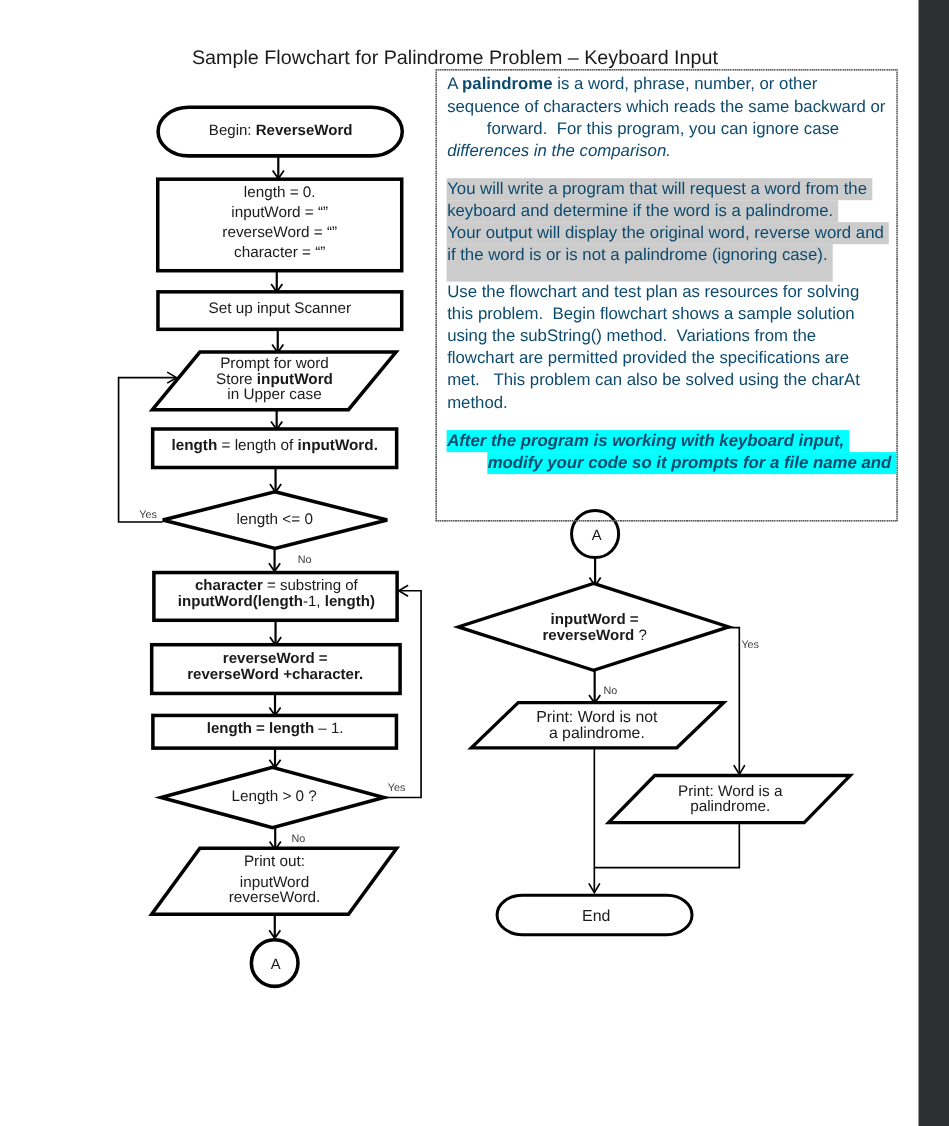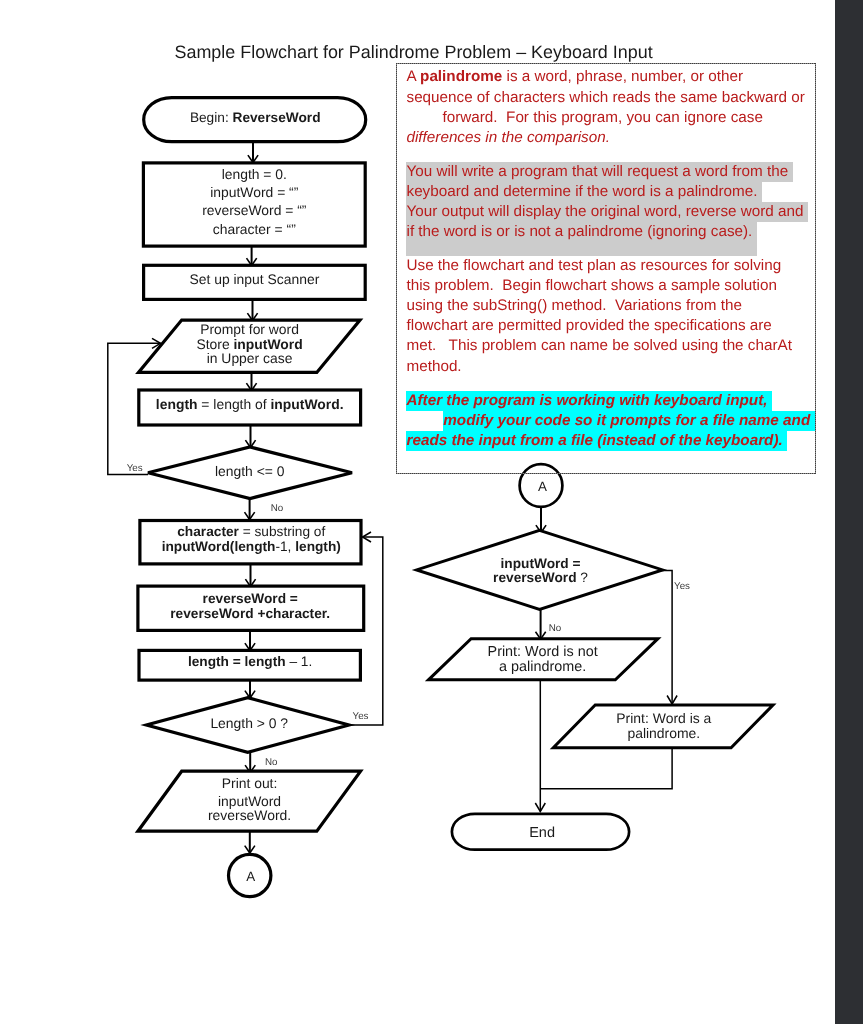--- a/index.html
+++ b/index.html
@@ -16,21 +16,21 @@
   
   #descbox { position:absolute; left:396px; top:63px; width:420px; height:411px;
              box-sizing:border-box; background:transparent; }
   .bdr { position:absolute; background-color:#8a8a8a; }
   .bdr.h { height:1px; background-image:repeating-linear-gradient(to right,
              #3d3d3d 0, #3d3d3d 1px, rgba(0,0,0,0) 1px, rgba(0,0,0,0) 2px); }
   .bdr.v { width:1px;  background-image:repeating-linear-gradient(to bottom,
              #3d3d3d 0, #3d3d3d 1px, rgba(0,0,0,0) 1px, rgba(0,0,0,0) 2px); }
   #descinner { position:absolute; left:0; top:0; width:420px; height:409px; }
   .dline { position:absolute; left:10.5px; font-family:"Liberation Sans", sans-serif;
-           font-size:15.25px; color:#b91c1c; white-space:pre; line-height:20.1px; }
+           font-size:15.25px; color:#0c4a6e; white-space:pre; line-height:20.1px; }
   .dline > span.hl { display:inline-block; }
   .gray .hl, .cyan .hl { padding-right:4.5px; padding-left:0.8px; margin-left:-0.8px; }
   .gray .hl { background:#cccccc; }
   .cyan .hl { background:#00ffff; }
   .cyan { font-weight:bold; font-style:italic; }
   .b { font-weight:bold; }
 </style>
 </head>
 <body>
 
@@ -144,22 +144,21 @@
         <div class="dline" style="top: 44.6px; margin-left: 36px;"><span class="hl" style="height: 20.1px;">forward.  For this program, you can ignore case</span></div>
         <div class="dline" style="top: 64.7px; font-style: italic;"><span class="hl" style="height: 20.1px;">differences in the comparison.</span></div>
         <div class="dline gray" style="top: 98.7px;"><span class="hl" style="height: 20.1px;">You will write a program that will request a word from the</span></div>
         <div class="dline gray" style="top: 118.8px;"><span class="hl" style="height: 20.1px;">keyboard and determine if the word is a palindrome.</span></div>
         <div class="dline gray" style="top: 138.9px;"><span class="hl" style="height: 20.1px;">Your output will display the original word, reverse word and</span></div>
         <div class="dline gray" style="top: 159px;"><span class="hl" style="height: 34px;">if the word is or is not a palindrome (ignoring case).</span></div>
         <div class="dline" style="top: 193px;"><span class="hl" style="height: 20.1px;">Use the flowchart and test plan as resources for solving</span></div>
         <div class="dline" style="top: 213.1px;"><span class="hl" style="height: 20.1px;">this problem.  Begin flowchart shows a sample solution</span></div>
         <div class="dline" style="top: 233.2px;"><span class="hl" style="height: 20.1px;">using the subString() method.  Variations from the</span></div>
         <div class="dline" style="top: 253.3px;"><span class="hl" style="height: 20.1px;">flowchart are permitted provided the specifications are</span></div>
-        <div class="dline" style="top: 273.4px;"><span class="hl" style="height: 20.1px;">met.   This problem can name be solved using the charAt</span></div>
+        <div class="dline" style="top: 273.4px;"><span class="hl" style="height: 20.1px;">met.   This problem can also be solved using the charAt</span></div>
         <div class="dline" style="top: 293.5px;"><span class="hl" style="height: 20.1px;">method.</span></div>
         <div class="dline cyan" style="top: 327.5px;"><span class="hl" style="height: 20.1px;">After the program is working with keyboard input,</span></div>
         <div class="dline cyan" style="top: 347.6px;"><span class="hl" style="height: 20.1px; margin-left: 36px;">modify your code so it prompts for a file name and</span></div>
-        <div class="dline cyan" style="top: 367.7px;"><span class="hl" style="height: 20.1px;">reads the input from a file (instead of the keyboard).</span></div>
       </div>
   </div>
 
   <div id="darkband"></div>
 </div>
 
 </body></html>

